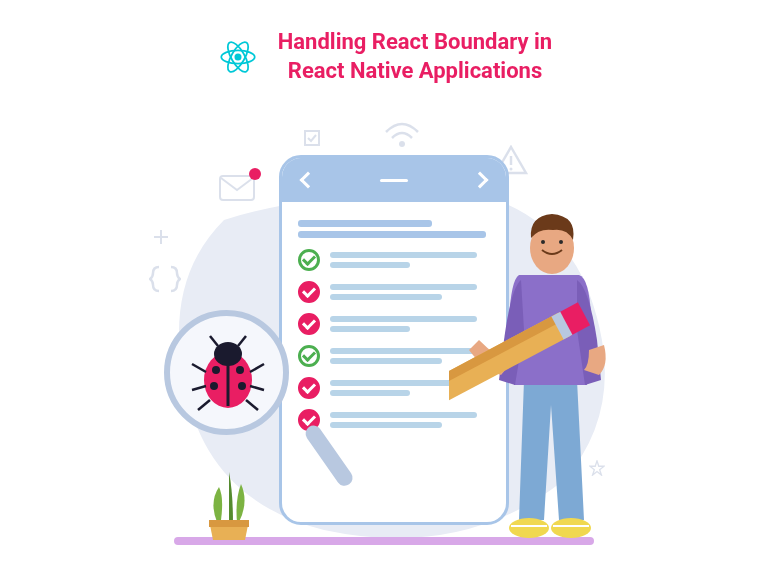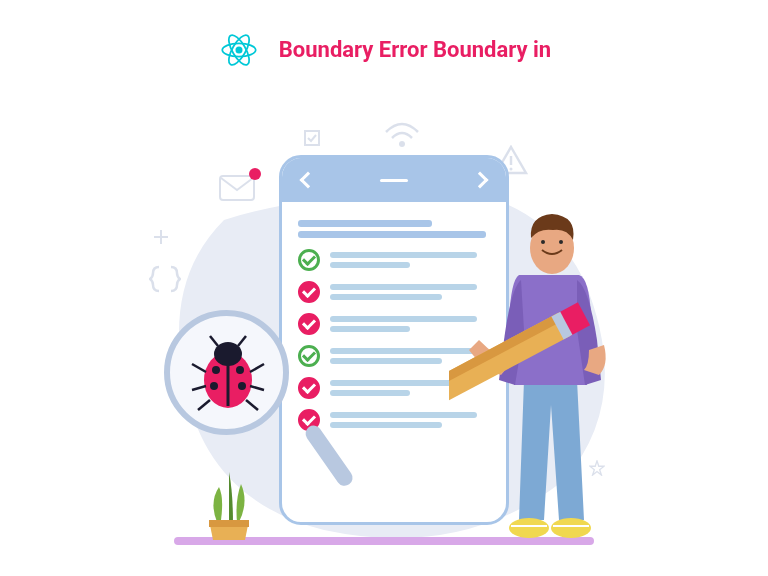--- a/index.html
+++ b/index.html
@@ -219,21 +219,22 @@
 <body>
 
 <div class="header">
   <svg class="react-logo" viewBox="0 0 100 100">
     <circle cx="50" cy="50" r="8" fill="#00c8d7"></circle>
     <ellipse cx="50" cy="50" rx="38" ry="15" fill="none" stroke="#00c8d7" stroke-width="4"></ellipse>
     <ellipse cx="50" cy="50" rx="38" ry="15" fill="none" stroke="#00c8d7" stroke-width="4" transform="rotate(60 50 50)"></ellipse>
     <ellipse cx="50" cy="50" rx="38" ry="15" fill="none" stroke="#00c8d7" stroke-width="4" transform="rotate(-60 50 50)"></ellipse>
   </svg>
   <h1 class="title">
-    <span>Boundary Error Boundary in</span><br>
+    <span>Handling React Boundary in</span><br>
+    <span>React Native Applications</span>
   </h1>
 </div>
 
 <div class="illustration">
 
   <svg class="blob-bg" viewBox="0 0 480 400">
     <path d="M 80,60 Q 20,120 40,220 Q 60,340 180,370 Q 320,400 420,320 Q 490,240 440,120 Q 390,20 260,30 Q 140,40 80,60 Z" fill="#e8ecf5"></path>
   </svg>
 
   <svg class="deco deco-mail" width="36" height="26" viewBox="0 0 36 26">

